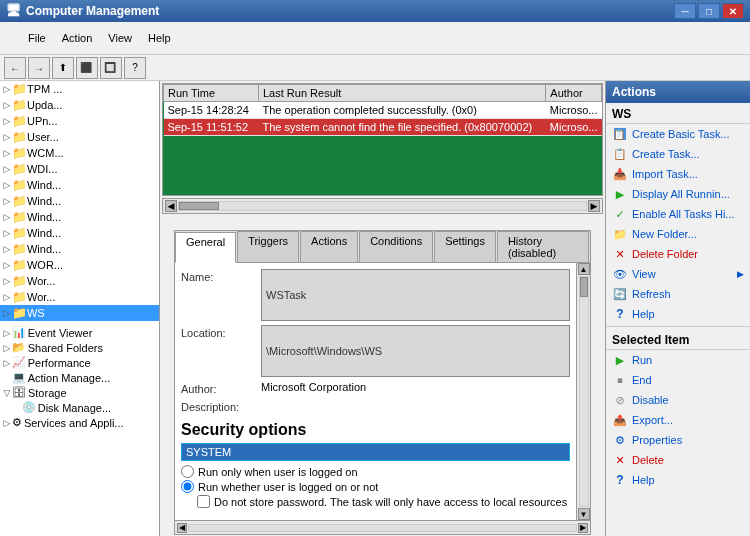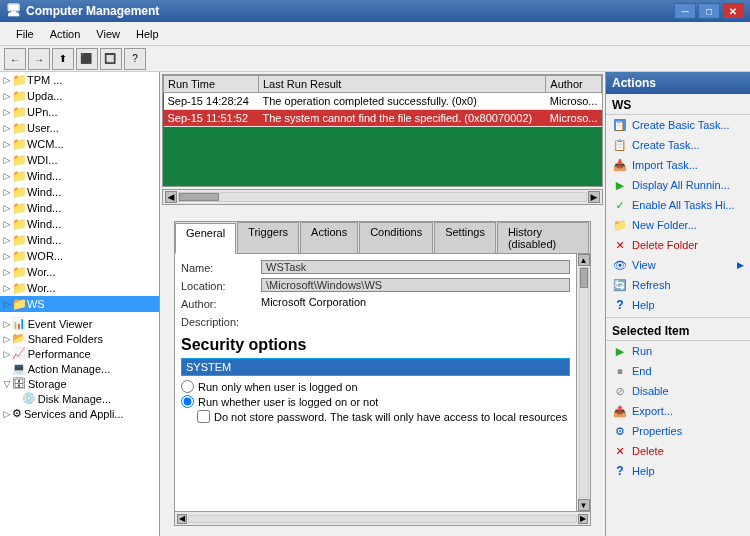--- a/index.html
+++ b/index.html
@@ -24,24 +24,24 @@
       border: 1px solid #3366aa; color: white; font-size: 10px;
       display: flex; align-items: center; justify-content: center;
       cursor: pointer;
     }
     .title-btn.close { background: #cc3333; }
     .title-btn.max { background: #5588cc; }
 
     
     .menu-bar {
       background: #f0f0f0;
-      height: 24px;
+      height: 33px;
       display: flex;
       align-items: center;
-      padding: 0 8px;
+      padding: 0 20px;
       border-bottom: 1px solid #ccc;
     }
     .menu-item {
       padding: 2px 8px;
       font-size: 11px;
       cursor: pointer;
       color: #000;
     }
 
     
@@ -179,21 +179,21 @@
       width: 80px;
       font-size: 11px;
       color: #333;
       padding-top: 2px;
       flex-shrink: 0;
     }
     .form-value {
       flex: 1;
       background: #d8d8d8;
       border: 1px solid #888;
-      padding: 0 4px;
+      padding: 19px 4px;
       font-size: 11px;
       color: #333;
     }
     .form-textarea {
       flex: 1;
       background: #d8d8d8;
       border: 1px solid #888;
       padding: 2px 4px;
       font-size: 11px;
       color: #333;

